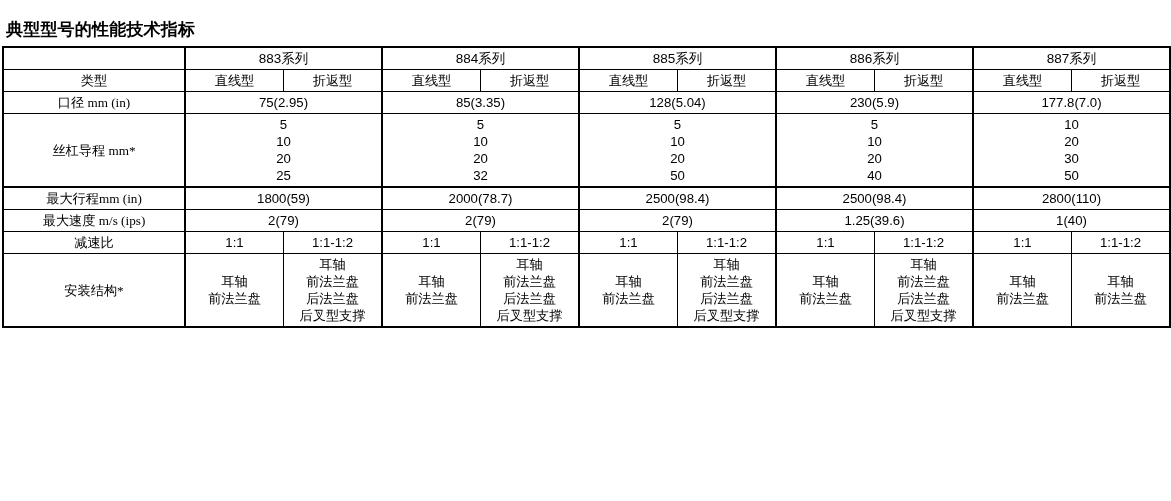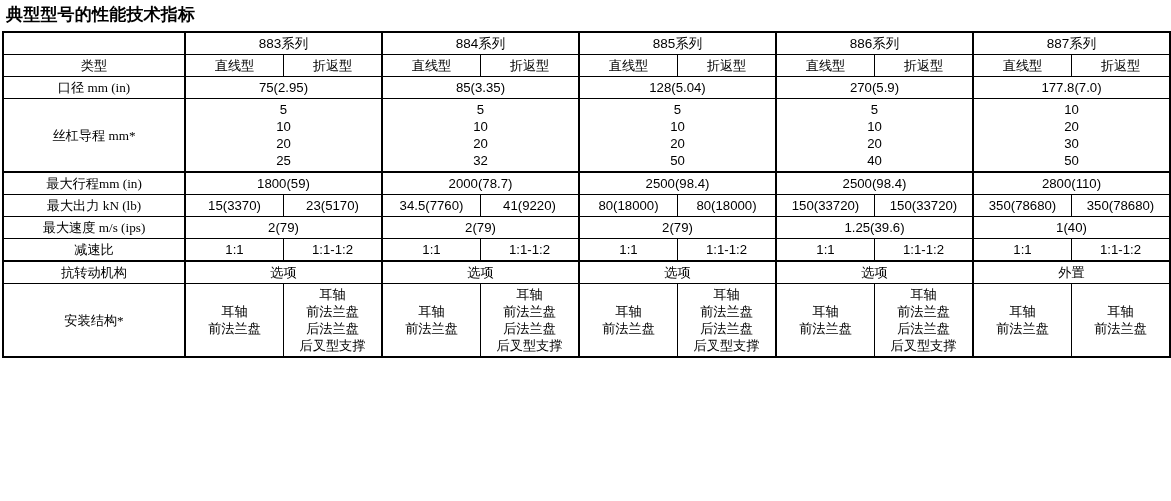--- a/index.html
+++ b/index.html
@@ -18,21 +18,21 @@
     width: 1171px;
     height: 501px;
     position: relative;
     box-sizing: border-box;
     padding: 0 2px;
   }
   #title {
     font-size: 17px;
     font-weight: bold;
     line-height: 20px;
-    padding: 5px 0 6px 4px;
+    padding: 20px 0 6px 4px;
     letter-spacing: 0.2px;
   }
   table.spec {
     border-collapse: collapse;
     width: 1167px;
     table-layout: fixed;
     font-size: 13.2px;
   }
   table.spec td, table.spec th {
     border: 1px solid #000000;
@@ -104,21 +104,21 @@
         <td>折返型</td>
         <td class="thick-left">直线型</td>
         <td class="thick-right">折返型</td>
       </tr>
 
       <tr>
         <td class="rowlabel thick-left">口径  mm (in)</td>
         <td class="thick-left" colspan="2">75(2.95)</td>
         <td class="thick-left" colspan="2">85(3.35)</td>
         <td class="thick-left" colspan="2">128(5.04)</td>
-        <td class="thick-left" colspan="2">270(5.9)</td>
+        <td class="thick-left" colspan="2">230(5.9)</td>
         <td class="thick-left thick-right" colspan="2">177.8(7.0)</td>
       </tr>
 
       <tr>
         <td class="rowlabel thick-left">丝杠导程 mm*</td>
         <td class="thick-left multiline pad-cell" colspan="2">5<br>10<br>20<br>25</td>
         <td class="thick-left multiline pad-cell" colspan="2">5<br>10<br>20<br>32</td>
         <td class="thick-left multiline pad-cell" colspan="2">5<br>10<br>20<br>50</td>
         <td class="thick-left multiline pad-cell" colspan="2">5<br>10<br>20<br>40</td>
         <td class="thick-left thick-right multiline pad-cell" colspan="2">10<br>20<br>30<br>50</td>
@@ -127,33 +127,20 @@
       <tr>
         <td class="rowlabel thick-left thick-top">最大行程mm (in)</td>
         <td class="thick-left thick-top" colspan="2">1800(59)</td>
         <td class="thick-left thick-top" colspan="2">2000(78.7)</td>
         <td class="thick-left thick-top" colspan="2">2500(98.4)</td>
         <td class="thick-left thick-top" colspan="2">2500(98.4)</td>
         <td class="thick-left thick-right thick-top" colspan="2">2800(110)</td>
       </tr>
 
 
-      <tr>
-        <td class="rowlabel thick-left">最大出力 kN (lb)</td>
-        <td class="thick-left">15(3370)</td>
-        <td>23(5170)</td>
-        <td class="thick-left">34.5(7760)</td>
-        <td>41(9220)</td>
-        <td class="thick-left">80(18000)</td>
-        <td>80(18000)</td>
-        <td class="thick-left">150(33720)</td>
-        <td>150(33720)</td>
-        <td class="thick-left">350(78680)</td>
-        <td class="thick-right">350(78680)</td>
-      </tr>
 
       <tr>
         <td class="rowlabel thick-left">最大速度 m/s (ips)</td>
         <td class="thick-left" colspan="2">2(79)</td>
         <td class="thick-left" colspan="2">2(79)</td>
         <td class="thick-left" colspan="2">2(79)</td>
         <td class="thick-left" colspan="2">1.25(39.6)</td>
         <td class="thick-left thick-right" colspan="2">1(40)</td>
       </tr>
 
@@ -164,28 +151,20 @@
         <td class="thick-left">1:1</td>
         <td>1:1-1:2</td>
         <td class="thick-left">1:1</td>
         <td>1:1-1:2</td>
         <td class="thick-left">1:1</td>
         <td>1:1-1:2</td>
         <td class="thick-left">1:1</td>
         <td class="thick-right">1:1-1:2</td>
       </tr>
 
-      <tr>
-        <td class="rowlabel thick-left thick-top">抗转动机构</td>
-        <td class="thick-left thick-top" colspan="2">选项</td>
-        <td class="thick-left thick-top" colspan="2">选项</td>
-        <td class="thick-left thick-top" colspan="2">选项</td>
-        <td class="thick-left thick-top" colspan="2">选项</td>
-        <td class="thick-left thick-right thick-top" colspan="2">外置</td>
-      </tr>
 
       <tr>
         <td class="rowlabel thick-left thick-bottom">安装结构*</td>
         <td class="thick-left thick-bottom multiline pad-cell">耳轴<br>前法兰盘</td>
         <td class="thick-bottom multiline pad-cell">耳轴<br>前法兰盘<br>后法兰盘<br>后叉型支撑</td>
         <td class="thick-left thick-bottom multiline pad-cell">耳轴<br>前法兰盘</td>
         <td class="thick-bottom multiline pad-cell">耳轴<br>前法兰盘<br>后法兰盘<br>后叉型支撑</td>
         <td class="thick-left thick-bottom multiline pad-cell">耳轴<br>前法兰盘</td>
         <td class="thick-bottom multiline pad-cell">耳轴<br>前法兰盘<br>后法兰盘<br>后叉型支撑</td>
         <td class="thick-left thick-bottom multiline pad-cell">耳轴<br>前法兰盘</td>

